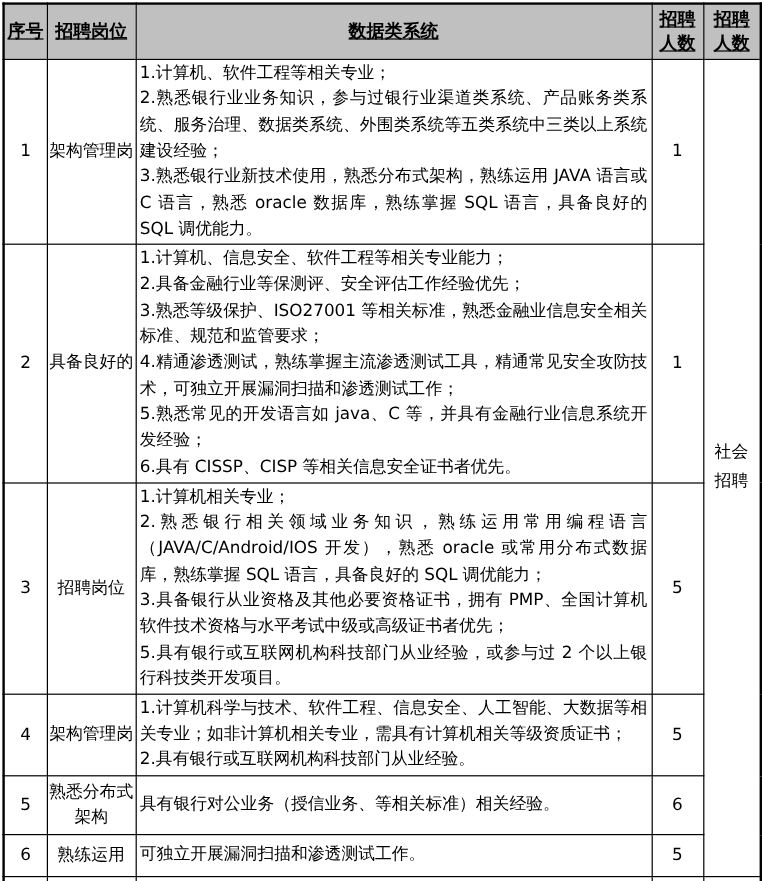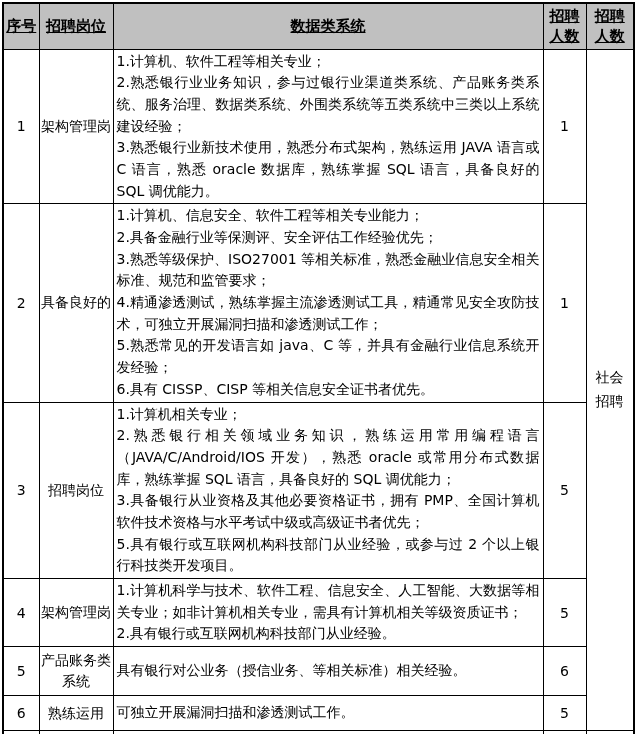--- a/index.html
+++ b/index.html
@@ -140,21 +140,21 @@
       <tr class="r4">
         <td class="c-no">4</td>
         <td class="c-pos">架构管理岗</td>
         <td class="c-cond">1.计算机科学与技术、软件工程、信息安全、人工智能、大数据等相关专业；如非计算机相关专业，需具有计算机相关等级资质证书；
 2.具有银行或互联网机构科技部门从业经验。</td>
         <td class="c-cnt">5</td>
       </tr>
 
       <tr class="r5">
         <td class="c-no">5</td>
-        <td class="c-pos">产品账务类系统</td>
+        <td class="c-pos">熟悉分布式架构</td>
         <td class="c-cond">具有银行对公业务（授信业务、等相关标准）相关经验。</td>
         <td class="c-cnt">6</td>
       </tr>
 
       <tr class="r6">
         <td class="c-no">6</td>
         <td class="c-pos">熟练运用</td>
         <td class="c-cond">可独立开展漏洞扫描和渗透测试工作。</td>
         <td class="c-cnt">5</td>
       </tr>

